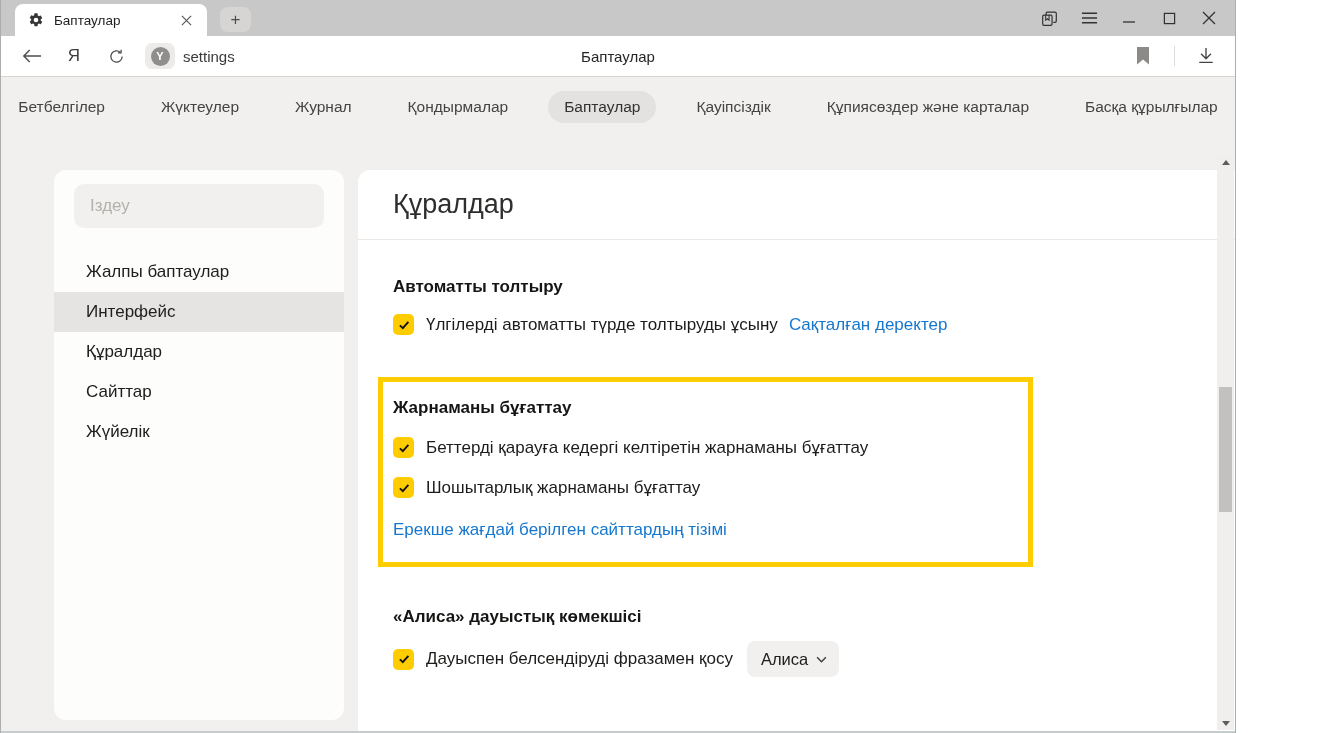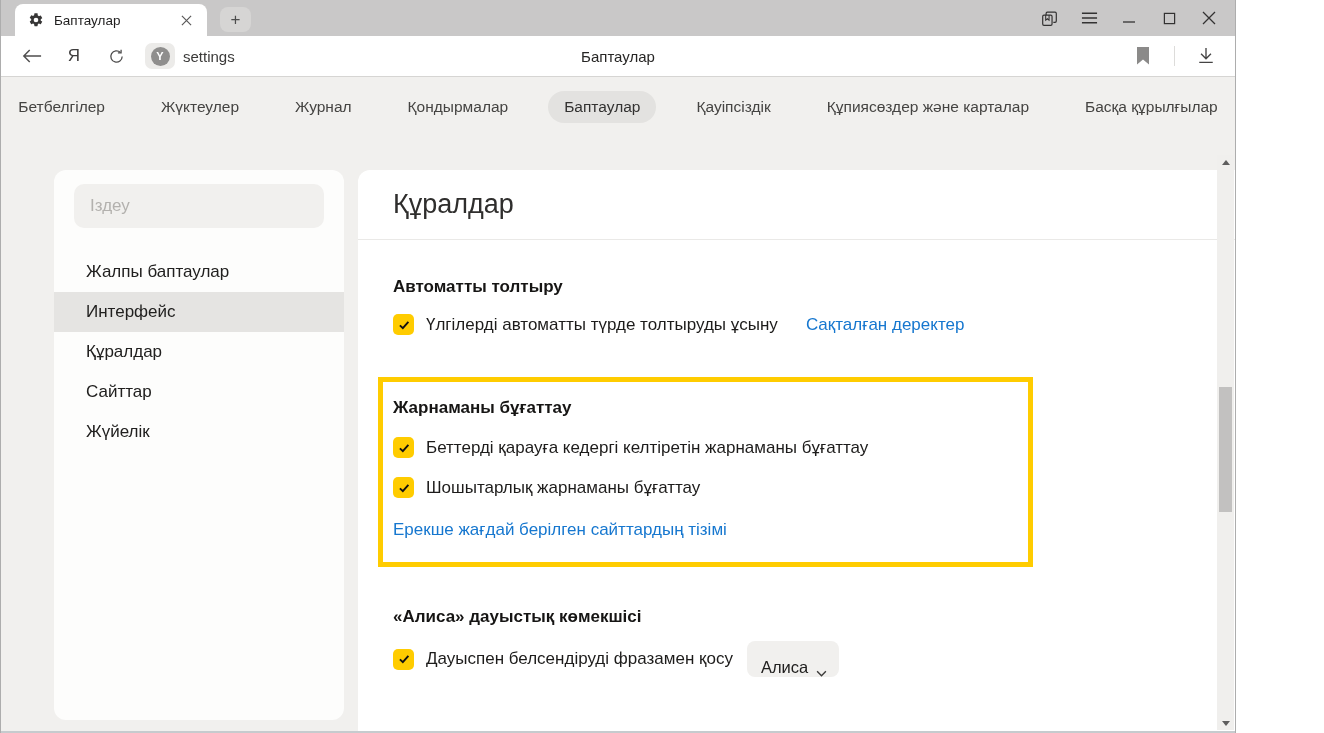--- a/index.html
+++ b/index.html
@@ -58,31 +58,31 @@
   .main-header { height:70px; border-bottom:1px solid #eae9e7; display:flex; align-items:center; padding-left:35px; }
   .main-title { font-size:27px; color:#2f2e2d; font-weight:400; }
   .main-body { padding-left:35px; }
   .sec-title { font-size:17px; font-weight:700; color:#161514; }
   .sec-autofill { margin-top:37px; }
   .row { display:flex; align-items:center; margin-top:17px; }
   .checkbox { width:21px; height:21px; background:#ffcc00; border-radius:5px; flex:0 0 auto;
               display:flex; align-items:center; justify-content:center; }
   .row-label { font-size:17px; color:#1d1c1b; margin-left:12px; white-space:nowrap; }
   .link { font-size:17px; color:#1677cf; white-space:nowrap; }
-  .inline-link { margin-left:28px;text-align:right; }
+  .inline-link { margin-left:11px;text-align:right; }
 
   .highlight-box { margin-top:42px; margin-left:-15px; width:655px; border:5px solid #ffcc00;
                    padding:16px 20px 22px 10px; }
   .highlight-box .row { margin-top:19px; }
   .hl-link { display:block; margin-top:22px; }
 
   .sec-alice { margin-top:40px; }
   .alice-row { margin-top:14px; }
   .dropdown { margin-left:14px; height:36px; background:#f1f0ee; border-radius:8px; display:flex;
-              align-items:flex-end; padding:0 12px 0 14px; font-size:16.5px; color:#21201f; gap:8px; }
+              align-items:center; padding:0 12px 0 14px; font-size:16.5px; color:#21201f; gap:8px; }
 
   
   .scrollbar { position:absolute; right:1px; top:78px; bottom:3px; width:17px; background:#f0efed; }
   .scroll-up, .scroll-down { position:absolute; left:0; width:17px; height:14px; display:flex;
                              align-items:center; justify-content:center; }
   .scroll-up { top:0; } .scroll-down { bottom:0; }
   .tri-up { width:0; height:0; border-left:4px solid transparent; border-right:4px solid transparent;
             border-bottom:5px solid #5f5e5e; }
   .tri-down { width:0; height:0; border-left:4px solid transparent; border-right:4px solid transparent;
               border-top:5px solid #5f5e5e; }

